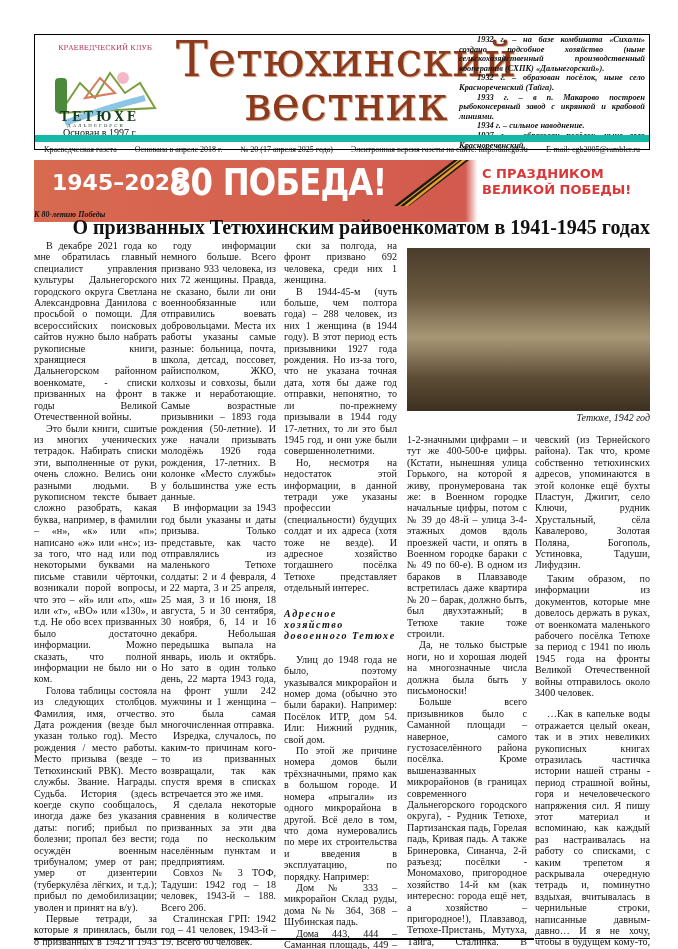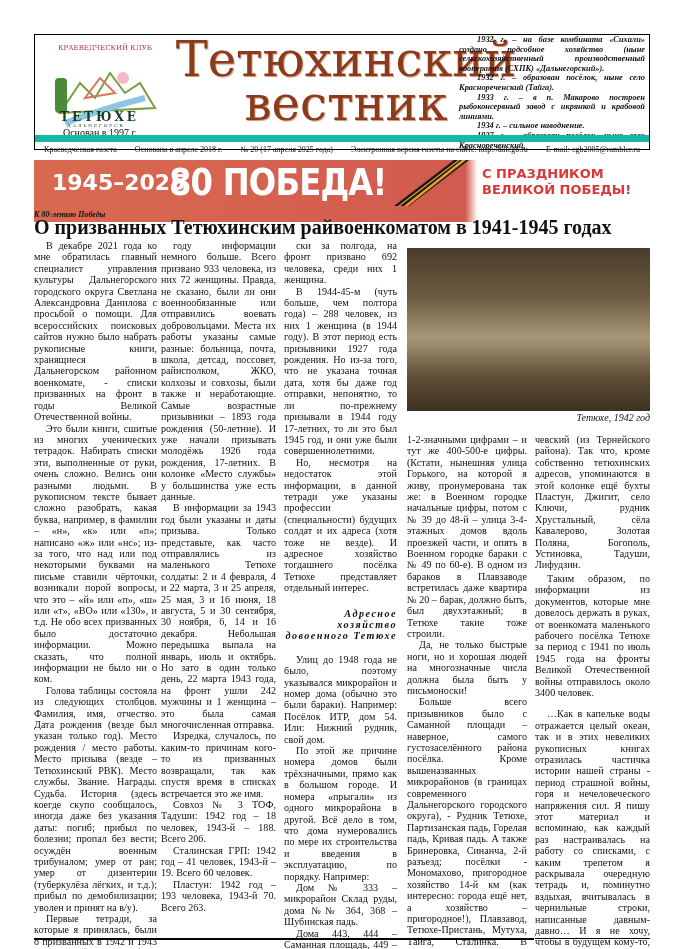--- a/index.html
+++ b/index.html
@@ -11,29 +11,29 @@
   .title { position:absolute; left:136px; top:2px; width:350px; text-align:center; color:#8b3a1d; font-size:48px; line-height:44px; font-family:"DejaVu Serif", serif; text-shadow:1px 1px 1px #c99a7a; letter-spacing:0px; }
   .chron { position:absolute; right:4px; top:0; width:186px; font-size:8.4px; line-height:9.6px; font-style:italic; font-weight:bold; text-align:justify; }
   .chron p { margin:0; text-indent:18px; }
   .infobar { position:absolute; left:0; top:100px; width:100%; height:14px; border-top:7px solid #14b8a6; font-size:8px; display:flex; justify-content:space-around; align-items:center; }
   .banner { position:absolute; left:34px; top:160px; width:616px; height:62px; background:linear-gradient(90deg,#d86a50,#d25a4e 70%,#fff 72%); overflow:hidden; }
   .banner .years { position:absolute; left:18px; top:10px; color:#fff; font-family:"DejaVu Sans", sans-serif; font-weight:bold; font-size:22px; }
   .banner .victory { position:absolute; left:135px; top:0px; color:#fff; font-family:"DejaVu Sans", sans-serif; font-weight:bold; font-size:38px; letter-spacing:-1px; transform:scaleX(0.85); transform-origin:left; }
   .banner .greet { position:absolute; left:448px; top:6px; color:#d93838; font-family:"DejaVu Sans", sans-serif; font-weight:bold; font-size:13px; line-height:16px; }
   .ribbon { position:absolute; left:350px; top:0; width:100px; height:46px; }
   .rubric { position:absolute; left:34px; top:210px; font-size:8px; font-style:italic; font-weight:bold; }
-  .headline { position:absolute; left:34px; top:216px; width:616px; text-align:left; font-size:20px; font-weight:bold; }
+  .headline { position:absolute; left:34px; top:216px; width:616px; text-align:right; font-size:20px; font-weight:bold; }
   .col { position:absolute; top:240px; font-size:10.1px; line-height:11.4px; text-align:justify; hyphens:auto; }
   .col p { margin:0; text-indent:12px; }
   .c1 { left:34px; width:123px; }
   .c2 { left:161px; width:115px; }
   .c3 { left:284px; width:113px; }
   .c4 { left:407px; width:120px; top:434px; }
   .c5 { left:535px; width:115px; top:434px; }
-  .subhead { font-style:italic; font-weight:bold; text-align:right; letter-spacing:1.5px; margin:14px 0 12px 0 !important; text-indent:0 !important; }
+  .subhead { font-style:italic; font-weight:bold; text-align:left; letter-spacing:1.5px; margin:14px 0 12px 0 !important; text-indent:0 !important; }
   .photo { position:absolute; left:407px; top:248px; width:243px; height:163px; background:linear-gradient(180deg,#4a3d2b 0%,#6b5a40 30%,#a89776 55%,#5d4c35 80%,#3c3020 100%); }
   .caption { position:absolute; left:407px; top:412px; width:243px; text-align:right; font-style:italic; font-size:10px; }
   .rule { position:absolute; left:34px; top:938px; width:500px; height:2px; background:#000; }
   .rule2 { position:absolute; left:535px; top:938px; width:115px; height:1px; background:#000; }
 </style>
 </head>
 <body>
 
 <div class="page">
   <div class="masthead">
@@ -92,20 +92,21 @@
     <p>В декабре 2021 года ко мне обратилась главный специалист управления культуры Дальнегорского городского округа Светлана Александровна Данилова с просьбой о помощи. Для всероссийских поисковых сайтов нужно было набрать рукописные книги, хранящиеся в Дальнегорском районном военкомате, - списки призванных на фронт в годы Великой Отечественной войны.</p>
     <p>Это были книги, сшитые из многих ученических тетрадок. Набирать списки эти, выполненные от руки, очень сложно. Велись они разными людьми. В рукописном тексте бывает сложно разобрать, какая буква, например, в фамилии – «н», «к» или «п»; написано «ж» или «нс»; из-за того, что над или под некоторыми буквами на письме ставили чёрточки, возникали порой вопросы, что это – «й» или «п», «ш» или «т», «ВО» или «130», и т.д. Не обо всех призванных было достаточно информации. Можно сказать, что полной информации не было ни о ком.</p>
     <p>Голова таблицы состояла из следующих столбцов. Фамилия, имя, отчество. Дата рождения (везде был указан только год). Место рождения / место работы. Место призыва (везде – Тетюхинский РВК). Место службы. Звание. Награды. Судьба. История (здесь коегде скупо сообщалось, иногда даже без указания даты: погиб; прибыл по болезни; пропал без вести; осуждён военным трибуналом; умер от ран; умер от дизентерии (туберкулёза лёгких, и т.д.); прибыл по демобилизации; уволен и принят на в/у).</p>
     <p>Первые тетради, за которые я принялась, были о призванных в 1942 и 1943 годах. Работа эта была очень волнительной. И не потому, что встречалось немало знакомых фамилий. Это была яркая иллюстрация динамики войны. Её тревожное ощущение.</p>
 
   </div>
   <div class="col c2">
     <p>году информации немного больше. Всего призвано 933 человека, из них 72 женщины. Правда, не сказано, были ли они военнообязанные или отправились воевать добровольцами. Места их работы указаны самые разные: больница, почта, школа, детсад, поссовет, райисполком, ЖКО, колхозы и совхозы, были также и неработающие. Самые возрастные призывники – 1893 года рождения (50-летние). И уже начали призывать молодёжь 1926 года рождения, 17-летних. В колонке «Место службы» у большинства уже есть данные.</p>
     <p>В информации за 1943 год были указаны и даты призыва. Только представьте, как часто отправлялись из маленького Тетюхе солдаты: 2 и 4 февраля, 4 и 22 марта, 3 и 25 апреля, 25 мая, 3 и 16 июня, 18 августа, 5 и 30 сентября, 30 ноября, 6, 14 и 16 декабря. Небольшая передышка выпала на январь, июль и октябрь. Но зато в один только день, 22 марта 1943 года, на фронт ушли 242 мужчины и 1 женщина – это была самая многочисленная отправка.</p>
     <p>Изредка, случалось, по каким-то причинам кого-то из призванных возвращали, так как спустя время в списках встречается это же имя.</p>
+    <p>Я сделала некоторые сравнения в количестве призванных за эти два года по нескольким населённым пунктам и предприятиям.</p>
     <p>Совхоз № 3 ТОФ, Тадуши: 1942 год – 18 человек, 1943-й – 188. Всего 206.</p>
     <p>Сталинская ГРП: 1942 год – 41 человек, 1943-й – 19. Всего 60 человек.</p>
     <p>Пластун: 1942 год – 193 человека, 1943-й 70. Всего 263.</p>
 
   </div>
   <div class="col c3">
     <p>ски за полгода, на фронт призвано 692 человека, среди них 1 женщина.</p>
     <p>В 1944-45-м (чуть больше, чем полтора года) – 288 человек, из них 1 женщина (в 1944 году). В этот период есть призывники 1927 года рождения. Но из-за того, что не указана точная дата, хотя бы даже год отправки, непонятно, то ли по-прежнему призывали в 1944 году 17-летних, то ли это был 1945 год, и они уже были совершеннолетними.</p>
     <p>Но, несмотря на недостаток этой информации, в данной тетради уже указаны профессии (специальности) будущих солдат и их адреса (хотя тоже не везде). И адресное хозяйство тогдашнего посёлка Тетюхе представляет отдельный интерес.</p>
     <p class="subhead">Адресное хозяйство довоенного Тетюхе</p>

